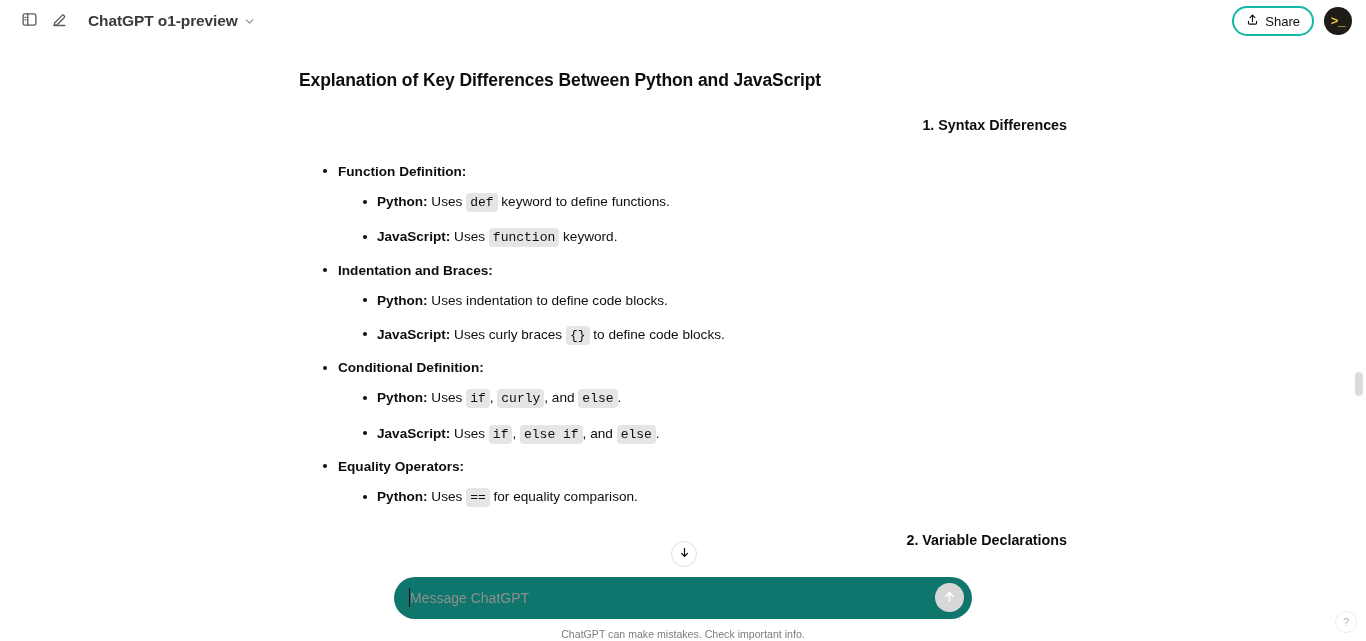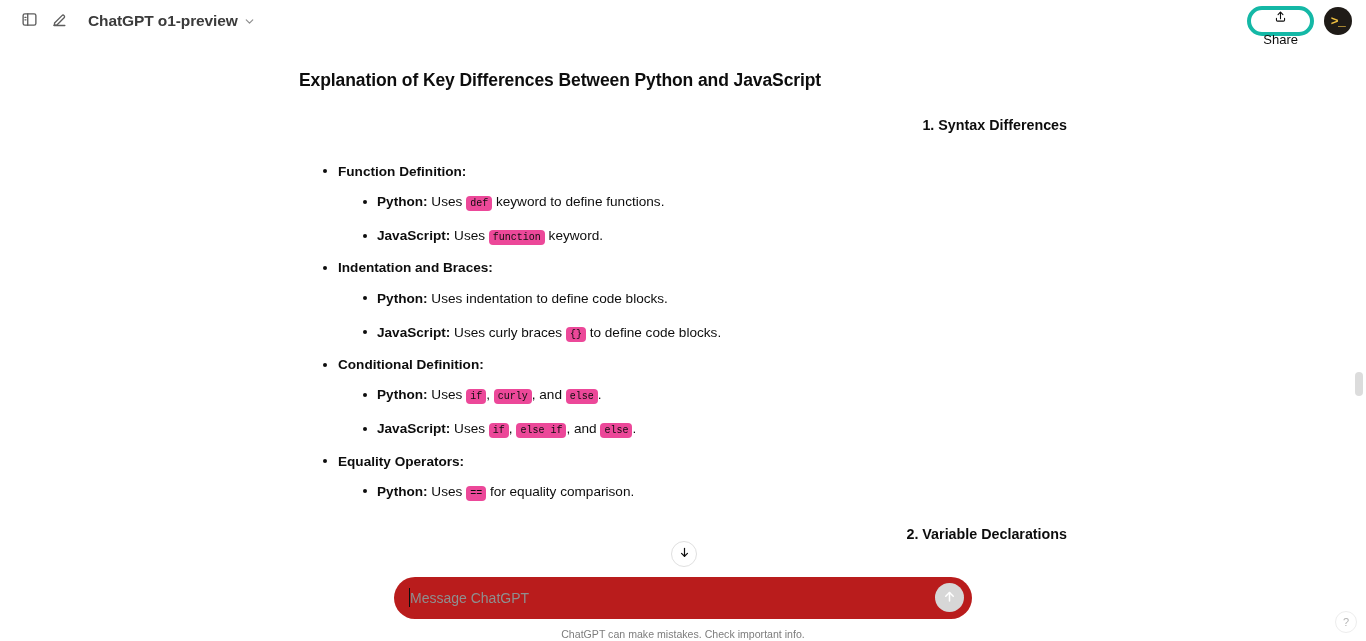--- a/index.html
+++ b/index.html
@@ -28,23 +28,23 @@
     margin-left: 6px; padding: 4px 8px; border-radius: 8px; cursor: pointer;
   }
   .model-name { font-size: 15.5px; font-weight: 600; color: #3b3b3b; letter-spacing: -0.1px; }
   .chev { color: #8f8f8f; display: flex; }
   .topbar-right {
     margin-left: auto; display: flex; align-items: center; gap: 10px;
   }
   .share-btn {
     display: flex; align-items: center; gap: 6px;
     height: 30px; padding: 0 12px;
-    border: 4px solid #14b8a6; border-radius: 999px;
+    border: 2px solid #14b8a6; border-radius: 999px;
     background: #fff; font-size: 13px; font-weight: 500; color: #0d0d0d;
-    cursor: pointer; white-space: nowrap; flex-direction: column;
+    cursor: pointer; white-space: nowrap;
   }
   .avatar {
     width: 28px; height: 28px; border-radius: 50%;
     background: #1f1b17; display: flex; align-items: center; justify-content: center;
     cursor: pointer; overflow: hidden;
   }
   .avatar-glyph {
     font-family: "Liberation Mono", monospace;
     font-size: 13px; font-weight: 700; color: #f0c040; line-height: 1;
     letter-spacing: -0.5px;
@@ -85,22 +85,22 @@
     margin-top: 13px;
   }
   .lvl2 > li:first-child { margin-top: 0; }
   .lvl2 > li::before {
     content: ""; position: absolute; left: 2px; top: 8.5px;
     width: 4px; height: 4px; border-radius: 50%; background: #0d0d0d;
   }
   b, .b { font-weight: 700; }
   code {
     font-family: "Liberation Mono", monospace;
-    font-size: 10px;
-    background: #ec4899;
+    font-size: 13px;
+    background: #e5e5e5;
     border-radius: 4px;
     padding: 2px 4px;
     color: #0d0d0d;
     white-space: pre;
   }
 
   
   .scroll-down {
     position: absolute; left: 671px; top: 541px;
     width: 26px; height: 26px; border-radius: 50%;
@@ -111,21 +111,21 @@
 
   
   .composer-wrap {
     position: absolute; left: 0; right: 0; bottom: 0; height: 70px;
     background: #ffffff; z-index: 35;
     display: flex; flex-direction: column; align-items: center;
   }
   .composer {
     position: relative;
     width: 578px; height: 42px; margin-top: 6px;
-    background: #b91c1c; border-radius: 24px;
+    background: #0f766e; border-radius: 24px;
     display: flex; align-items: center; padding: 0 46px 0 16px;
   }
   .composer-input {
     flex: 1; border: 0; outline: 0; background: transparent;
     font-family: "Liberation Sans", sans-serif;
     font-size: 14px; color: #0d0d0d;
   }
   .composer-input::placeholder { color: #8f8f8f; }
   .caret {
     position: absolute; left: 15px; top: 11px;

